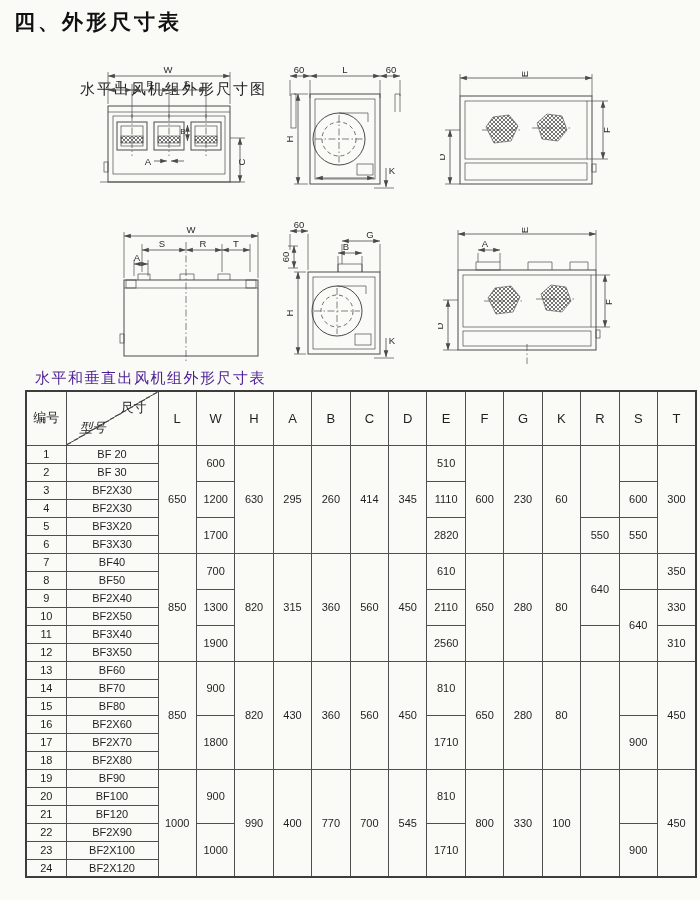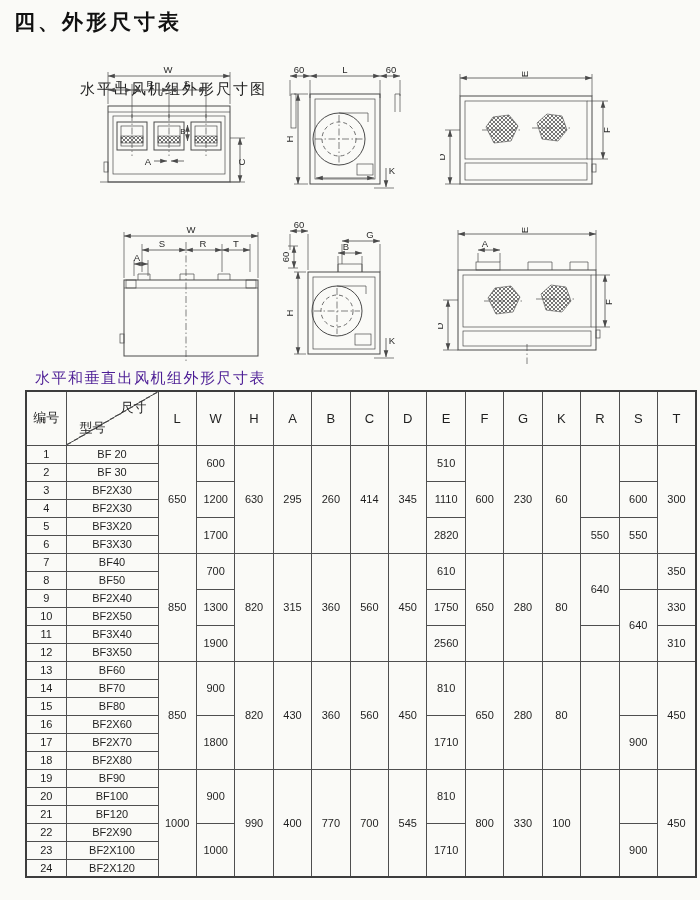--- a/index.html
+++ b/index.html
@@ -18,21 +18,21 @@
   svg.diag .dd {stroke-dasharray:7 2.5 1.5 2.5; stroke-width:0.7;}
   svg.diag .dash {stroke-dasharray:4 3; stroke-width:0.8;}
   svg.diag .hatch {fill:url(#xh); stroke:#4a4a4a; stroke-width:0.6;}
   svg.diag text {font:9.5px "Liberation Sans",sans-serif; fill:#2a2a2a; stroke:none; text-anchor:middle;}
   table.dimtable {position:absolute; left:25px; top:390px; border-collapse:collapse; table-layout:fixed; width:672px; border:2px solid #3d3d3d;}
   .dimtable th, .dimtable td {border:1px solid #4f4f4f; font-size:11px; font-weight:normal; text-align:center; vertical-align:middle; height:18px; padding:0; color:#1f1f1f; overflow:hidden; white-space:nowrap;}
   .dimtable thead th {height:54px; font-size:13px;}
   .corner-cell {position:relative;
     background:linear-gradient(to bottom right, transparent calc(50% - 0.6px), #4f4f4f calc(50% - 0.6px), #4f4f4f calc(50% + 0.6px), transparent calc(50% + 0.6px));}
   .corner-cell .tr-label {position:absolute; top:7px; right:11px;}
-  .corner-cell .bl-label {position:absolute; bottom:8px; left:13px;}
+  .corner-cell .bl-label {position:absolute; bottom:8px; left:13px;font-style:italic;}
 </style>
 </head>
 <body>
 
 <div class="page">
 
   <svg width="0" height="0" style="position:absolute" aria-hidden="true">
     <defs>
       <marker id="arr" viewBox="0 0 10 10" refX="9.5" refY="5" markerWidth="9" markerHeight="9" orient="auto-start-reverse">
         <path d="M0,1.8 L10,5 L0,8.2 Z" fill="#4a4a4a" stroke="none"></path>
@@ -372,21 +372,21 @@
           <td rowspan="2">350</td>
         </tr>
         <tr>
           <td>8</td>
           <td>BF50</td>
         </tr>
         <tr>
           <td>9</td>
           <td>BF2X40</td>
           <td rowspan="2">1300</td>
-          <td rowspan="2">1750</td>
+          <td rowspan="2">2110</td>
           <td rowspan="4">640</td>
           <td rowspan="2">330</td>
         </tr>
         <tr>
           <td>10</td>
           <td>BF2X50</td>
         </tr>
         <tr>
           <td>11</td>
           <td>BF3X40</td>

